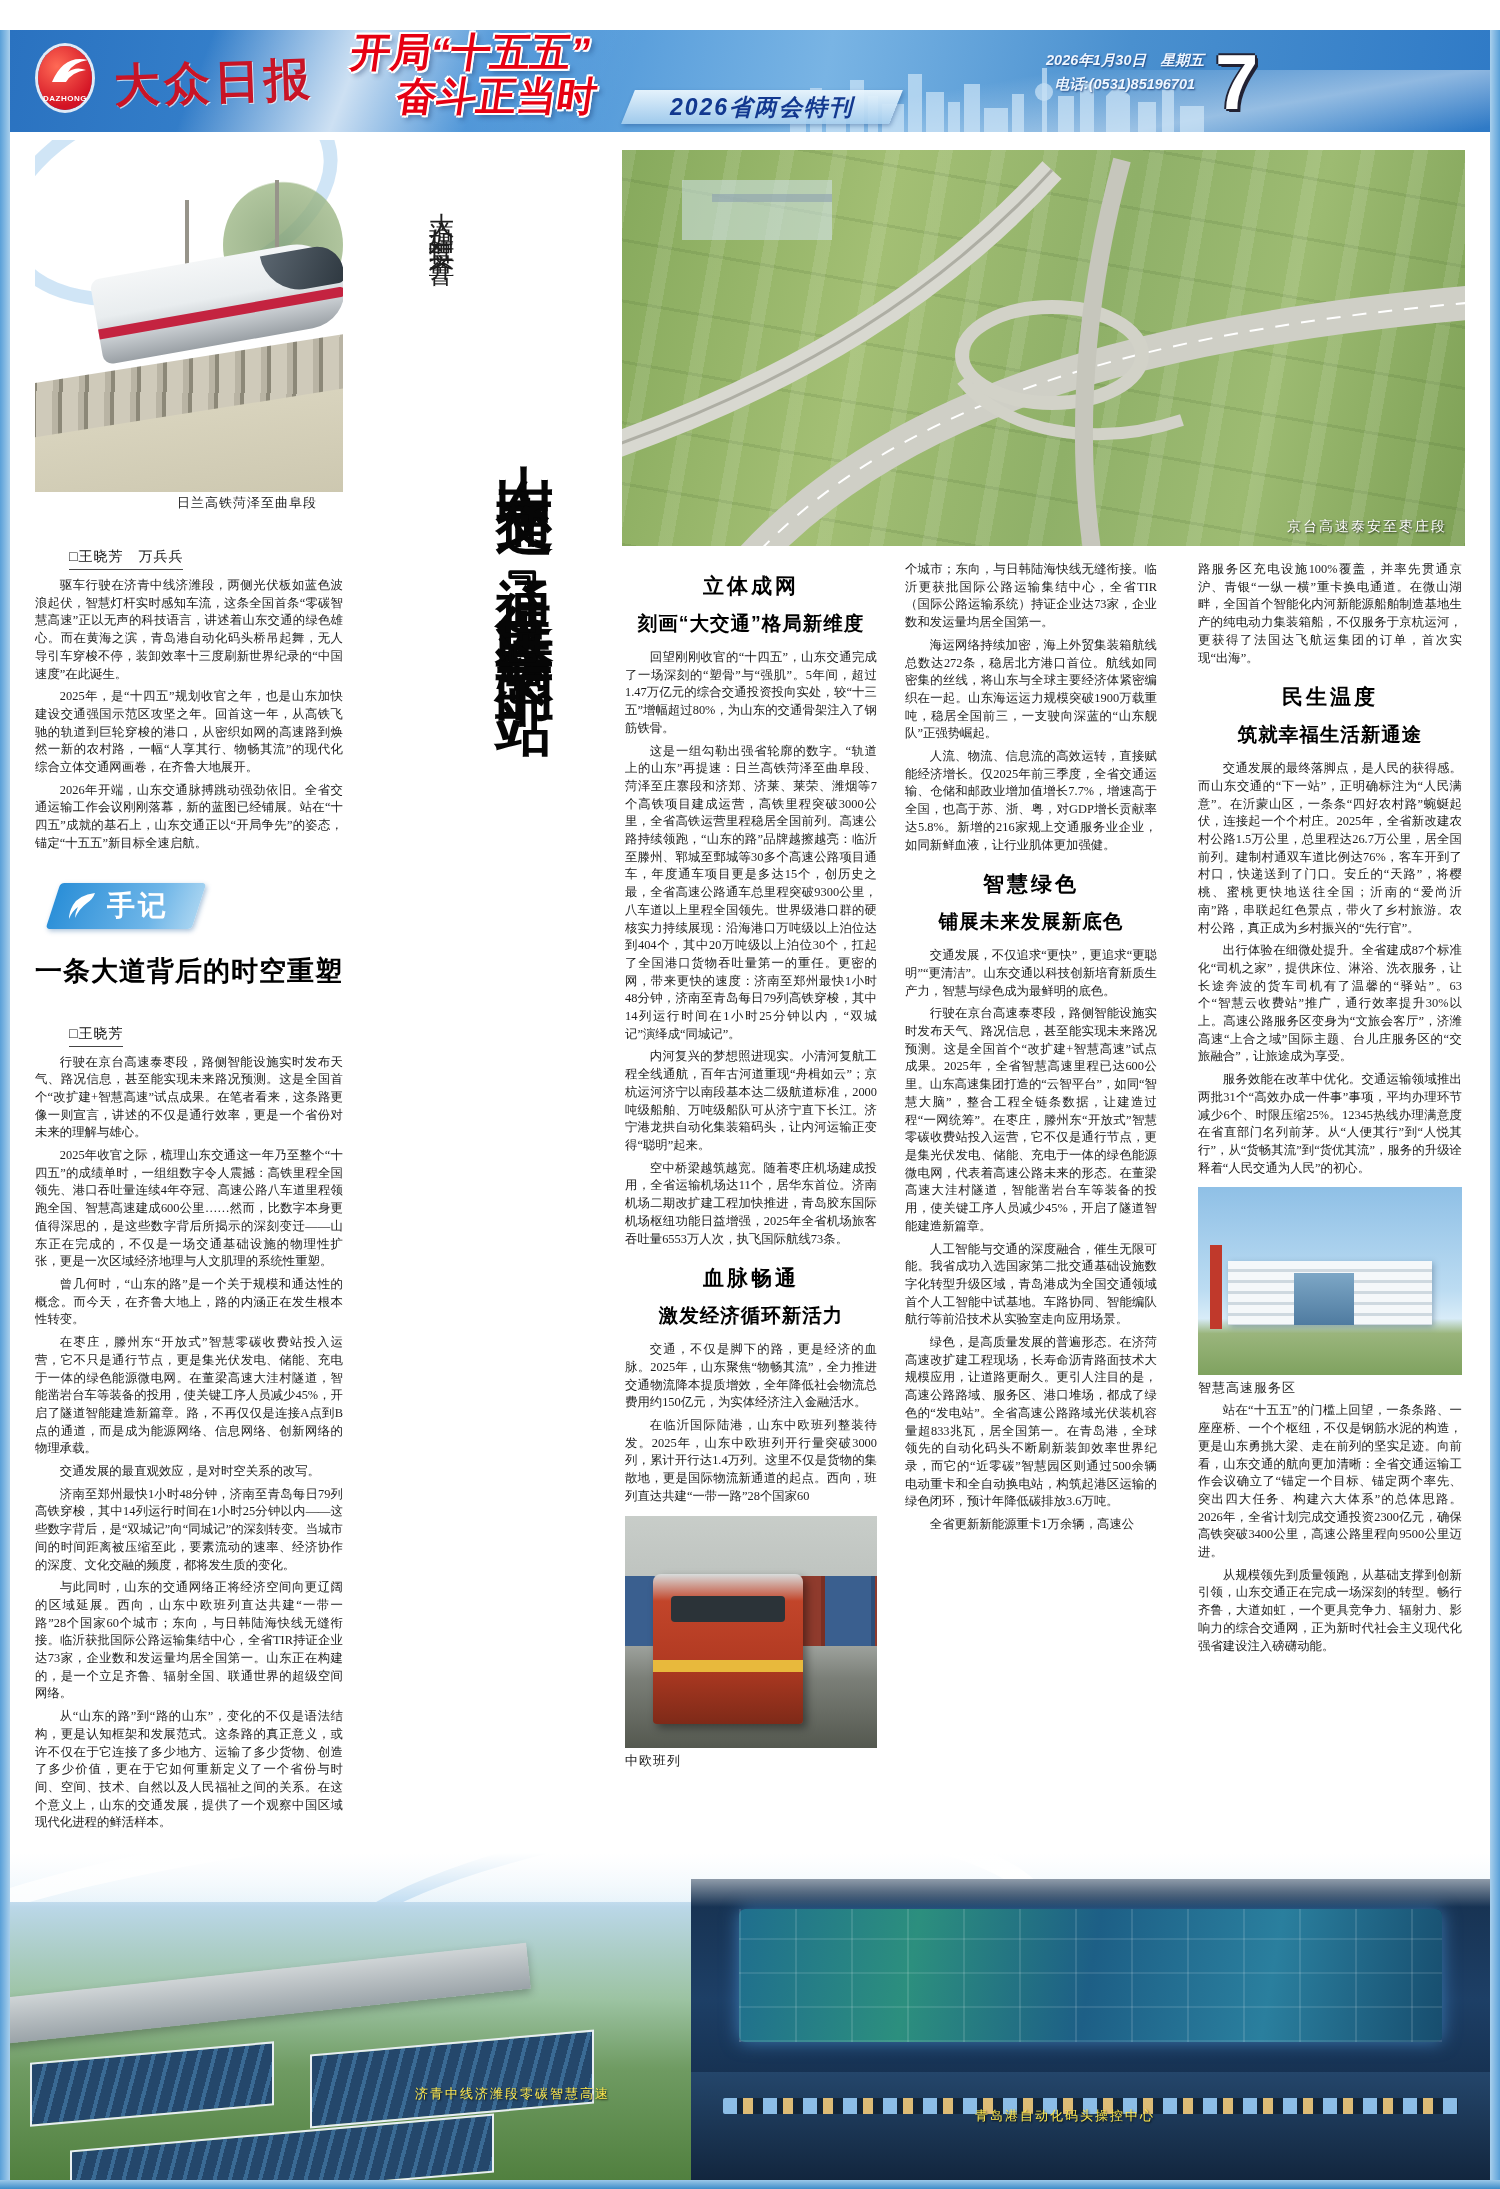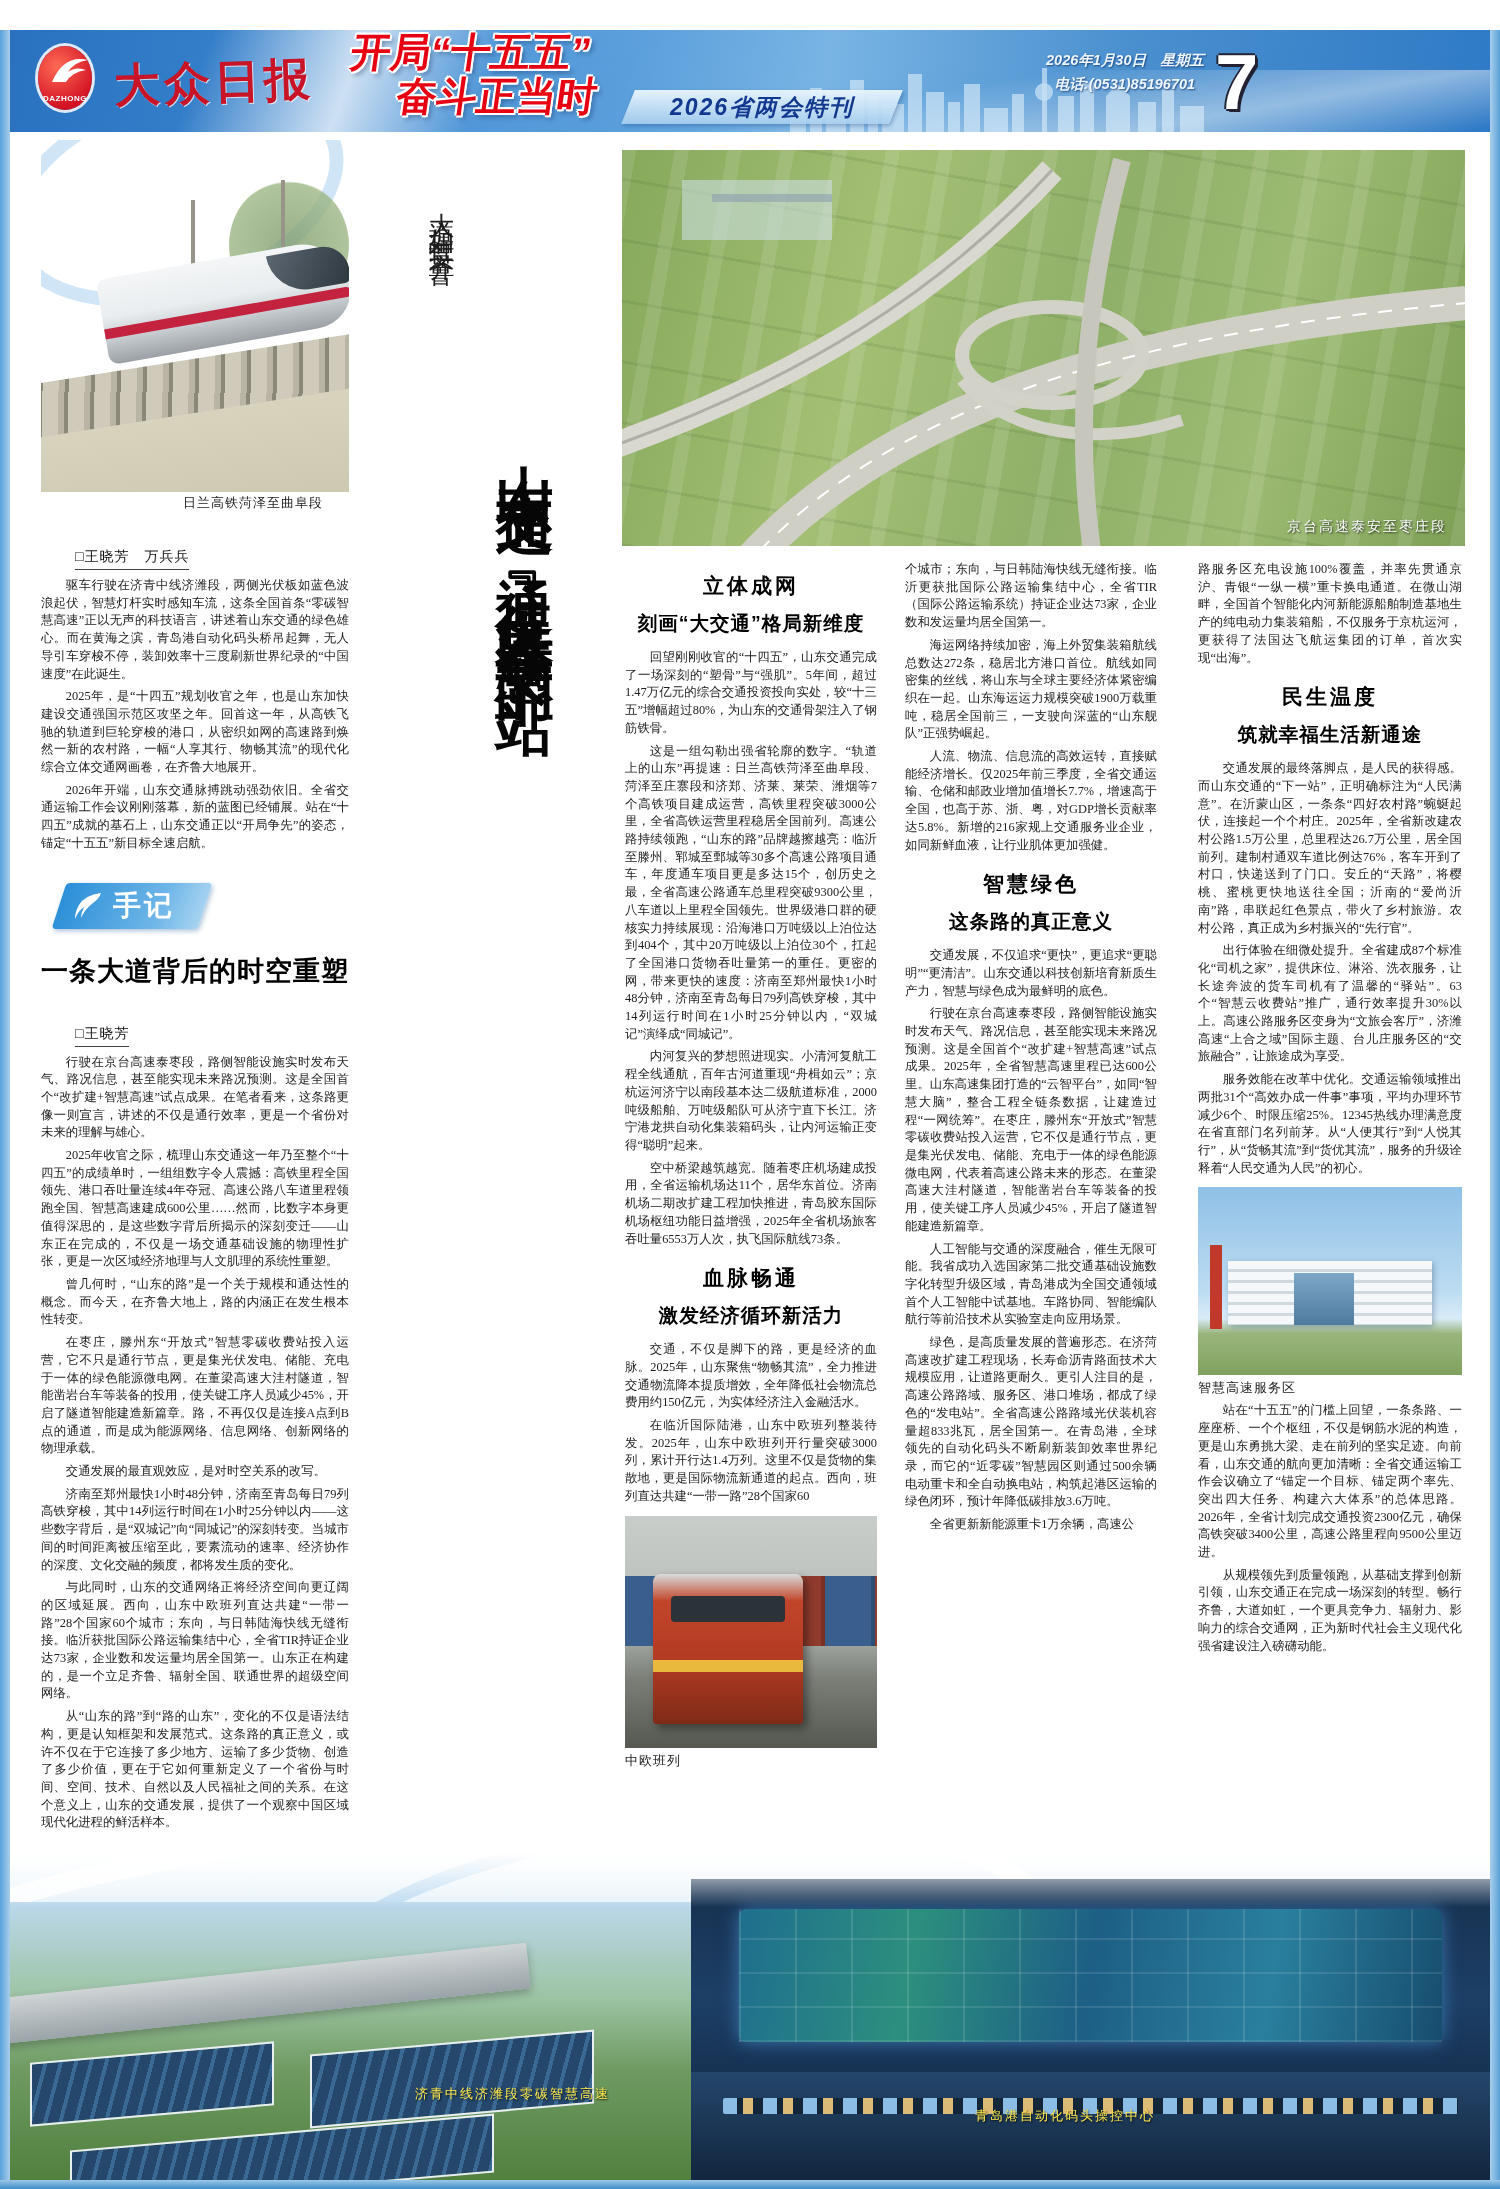--- a/index.html
+++ b/index.html
@@ -39,21 +39,21 @@
     font-family:"Liberation Sans",sans-serif;font-weight:900;font-style:italic;
     font-size:23px;color:#12388f;letter-spacing:2px;}
   .skyline{position:absolute;left:780px;bottom:0;opacity:.85;}
   .date-block{position:absolute;left:1035px;top:18px;width:160px;text-align:center;
     font-family:"Liberation Sans",sans-serif;font-weight:bold;font-style:italic;
     color:#eef6ff;font-size:14.5px;line-height:24px;text-shadow:1px 1px 2px rgba(15,50,110,.8);}
   .page-num{position:absolute;left:1205px;top:6px;font-family:"Liberation Sans",sans-serif;
     font-size:78px;font-weight:bold;color:#ffffff;line-height:92px;
     text-shadow:-2px 0 0 #223,2px 0 0 #223,0 -2px 0 #223,0 2px 0 #223,3px 3px 0 #223;}
   
-  .left-col{position:absolute;left:41px;top:140px;width:308px;height:1712px;overflow:hidden;}
+  .left-col{position:absolute;left:35px;top:140px;width:308px;height:1712px;overflow:hidden;}
   .train-photo{position:relative;width:100%;height:352px;overflow:hidden;
     background:linear-gradient(180deg,#cfe2ee 0%,#dcе9f1 30%,#d9e6ee 45%,#d6d0b4 70%,#e9e4cf 90%,#ffffff 100%);}
   .train-photo .swirl{position:absolute;left:-40px;top:-50px;width:320px;height:180px;border-radius:50%;
     border:14px solid rgba(120,180,230,.35);transform:rotate(-18deg);}
   .train-photo .trees{position:absolute;right:0;top:40px;width:120px;height:130px;border-radius:50%;
     background:radial-gradient(circle,#7d9b6a,#9db786 70%,transparent 72%);opacity:.8;}
   .train-photo .track{position:absolute;left:-30px;top:215px;width:420px;height:90px;
     background:repeating-linear-gradient(100deg,#b9b4a4 0 6px,#8c8878 6px 10px,#cfcaba 10px 26px);
     transform:rotate(-9deg);}
   .train-photo .embank{position:absolute;left:-20px;top:268px;width:420px;height:120px;
@@ -282,21 +282,21 @@
   </div>
   <div class="cap-center">中欧班列</div>
 </div>
 
 <div class="ncol c2">
   <p style="text-indent:0;">个城市；东向，与日韩陆海快线无缝衔接。临沂更获批国际公路运输集结中心，全省TIR（国际公路运输系统）持证企业达73家，企业数和发运量均居全国第一。</p>
   <p>海运网络持续加密，海上外贸集装箱航线总数达272条，稳居北方港口首位。航线如同密集的丝线，将山东与全球主要经济体紧密编织在一起。山东海运运力规模突破1900万载重吨，稳居全国前三，一支驶向深蓝的“山东舰队”正强势崛起。</p>
   <p>人流、物流、信息流的高效运转，直接赋能经济增长。仅2025年前三季度，全省交通运输、仓储和邮政业增加值增长7.7%，增速高于全国，也高于苏、浙、粤，对GDP增长贡献率达5.8%。新增的216家规上交通服务业企业，如同新鲜血液，让行业肌体更加强健。</p>
   <div class="sec-h">
     <div class="t1">智慧绿色</div>
-    <div class="t2">这条路的真正意义</div>
+    <div class="t2">铺展未来发展新底色</div>
   </div>
   <p>交通发展，不仅追求“更快”，更追求“更聪明”“更清洁”。山东交通以科技创新培育新质生产力，智慧与绿色成为最鲜明的底色。</p>
   <p>行驶在京台高速泰枣段，路侧智能设施实时发布天气、路况信息，甚至能实现未来路况预测。这是全国首个“改扩建+智慧高速”试点成果。2025年，全省智慧高速里程已达600公里。山东高速集团打造的“云智平台”，如同“智慧大脑”，整合工程全链条数据，让建造过程“一网统筹”。在枣庄，滕州东“开放式”智慧零碳收费站投入运营，它不仅是通行节点，更是集光伏发电、储能、充电于一体的绿色能源微电网，代表着高速公路未来的形态。在董梁高速大洼村隧道，智能凿岩台车等装备的投用，使关键工序人员减少45%，开启了隧道智能建造新篇章。</p>
   <p>人工智能与交通的深度融合，催生无限可能。我省成功入选国家第二批交通基础设施数字化转型升级区域，青岛港成为全国交通领域首个人工智能中试基地。车路协同、智能编队航行等前沿技术从实验室走向应用场景。</p>
   <p>绿色，是高质量发展的普遍形态。在济菏高速改扩建工程现场，长寿命沥青路面技术大规模应用，让道路更耐久。更引人注目的是，高速公路路域、服务区、港口堆场，都成了绿色的“发电站”。全省高速公路路域光伏装机容量超833兆瓦，居全国第一。在青岛港，全球领先的自动化码头不断刷新装卸效率世界纪录，而它的“近零碳”智慧园区则通过500余辆电动重卡和全自动换电站，构筑起港区运输的绿色闭环，预计年降低碳排放3.6万吨。</p>
   <p>全省更新新能源重卡1万余辆，高速公</p>
 </div>
 
 <div class="ncol c3">
   <p style="text-indent:0;">路服务区充电设施100%覆盖，并率先贯通京沪、青银“一纵一横”重卡换电通道。在微山湖畔，全国首个智能化内河新能源船舶制造基地生产的纯电动力集装箱船，不仅服务于京杭运河，更获得了法国达飞航运集团的订单，首次实现“出海”。</p>

